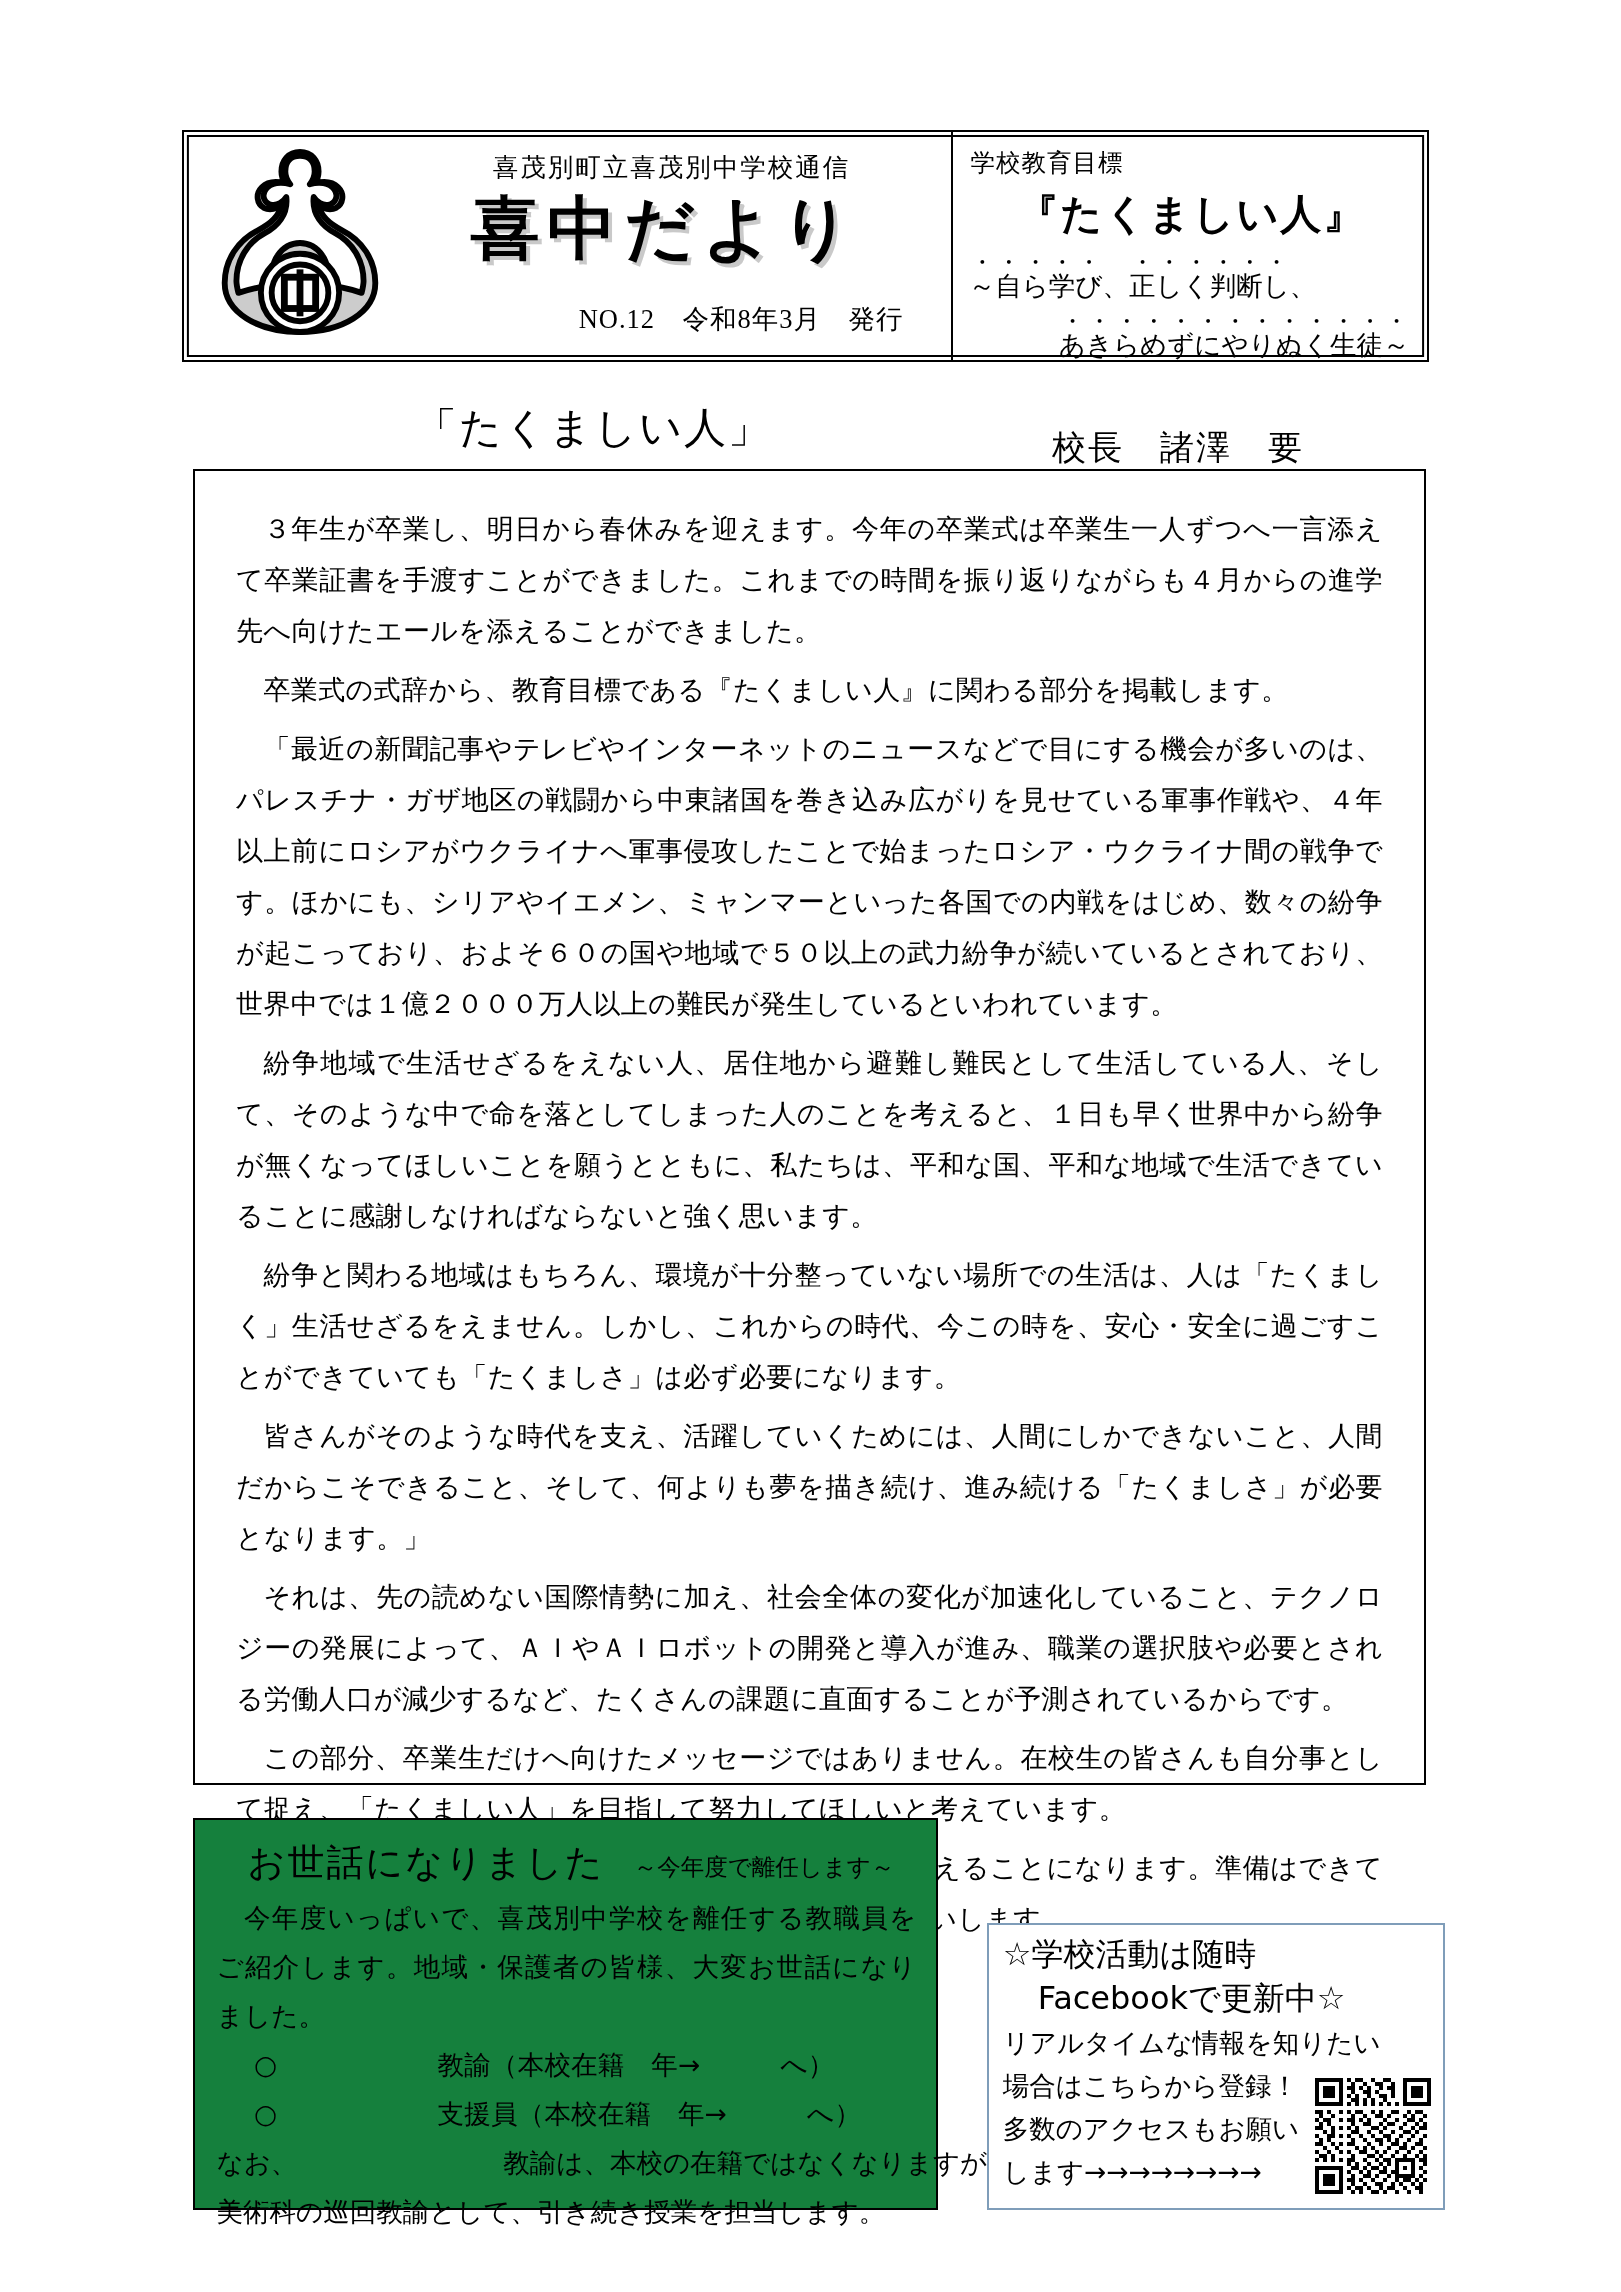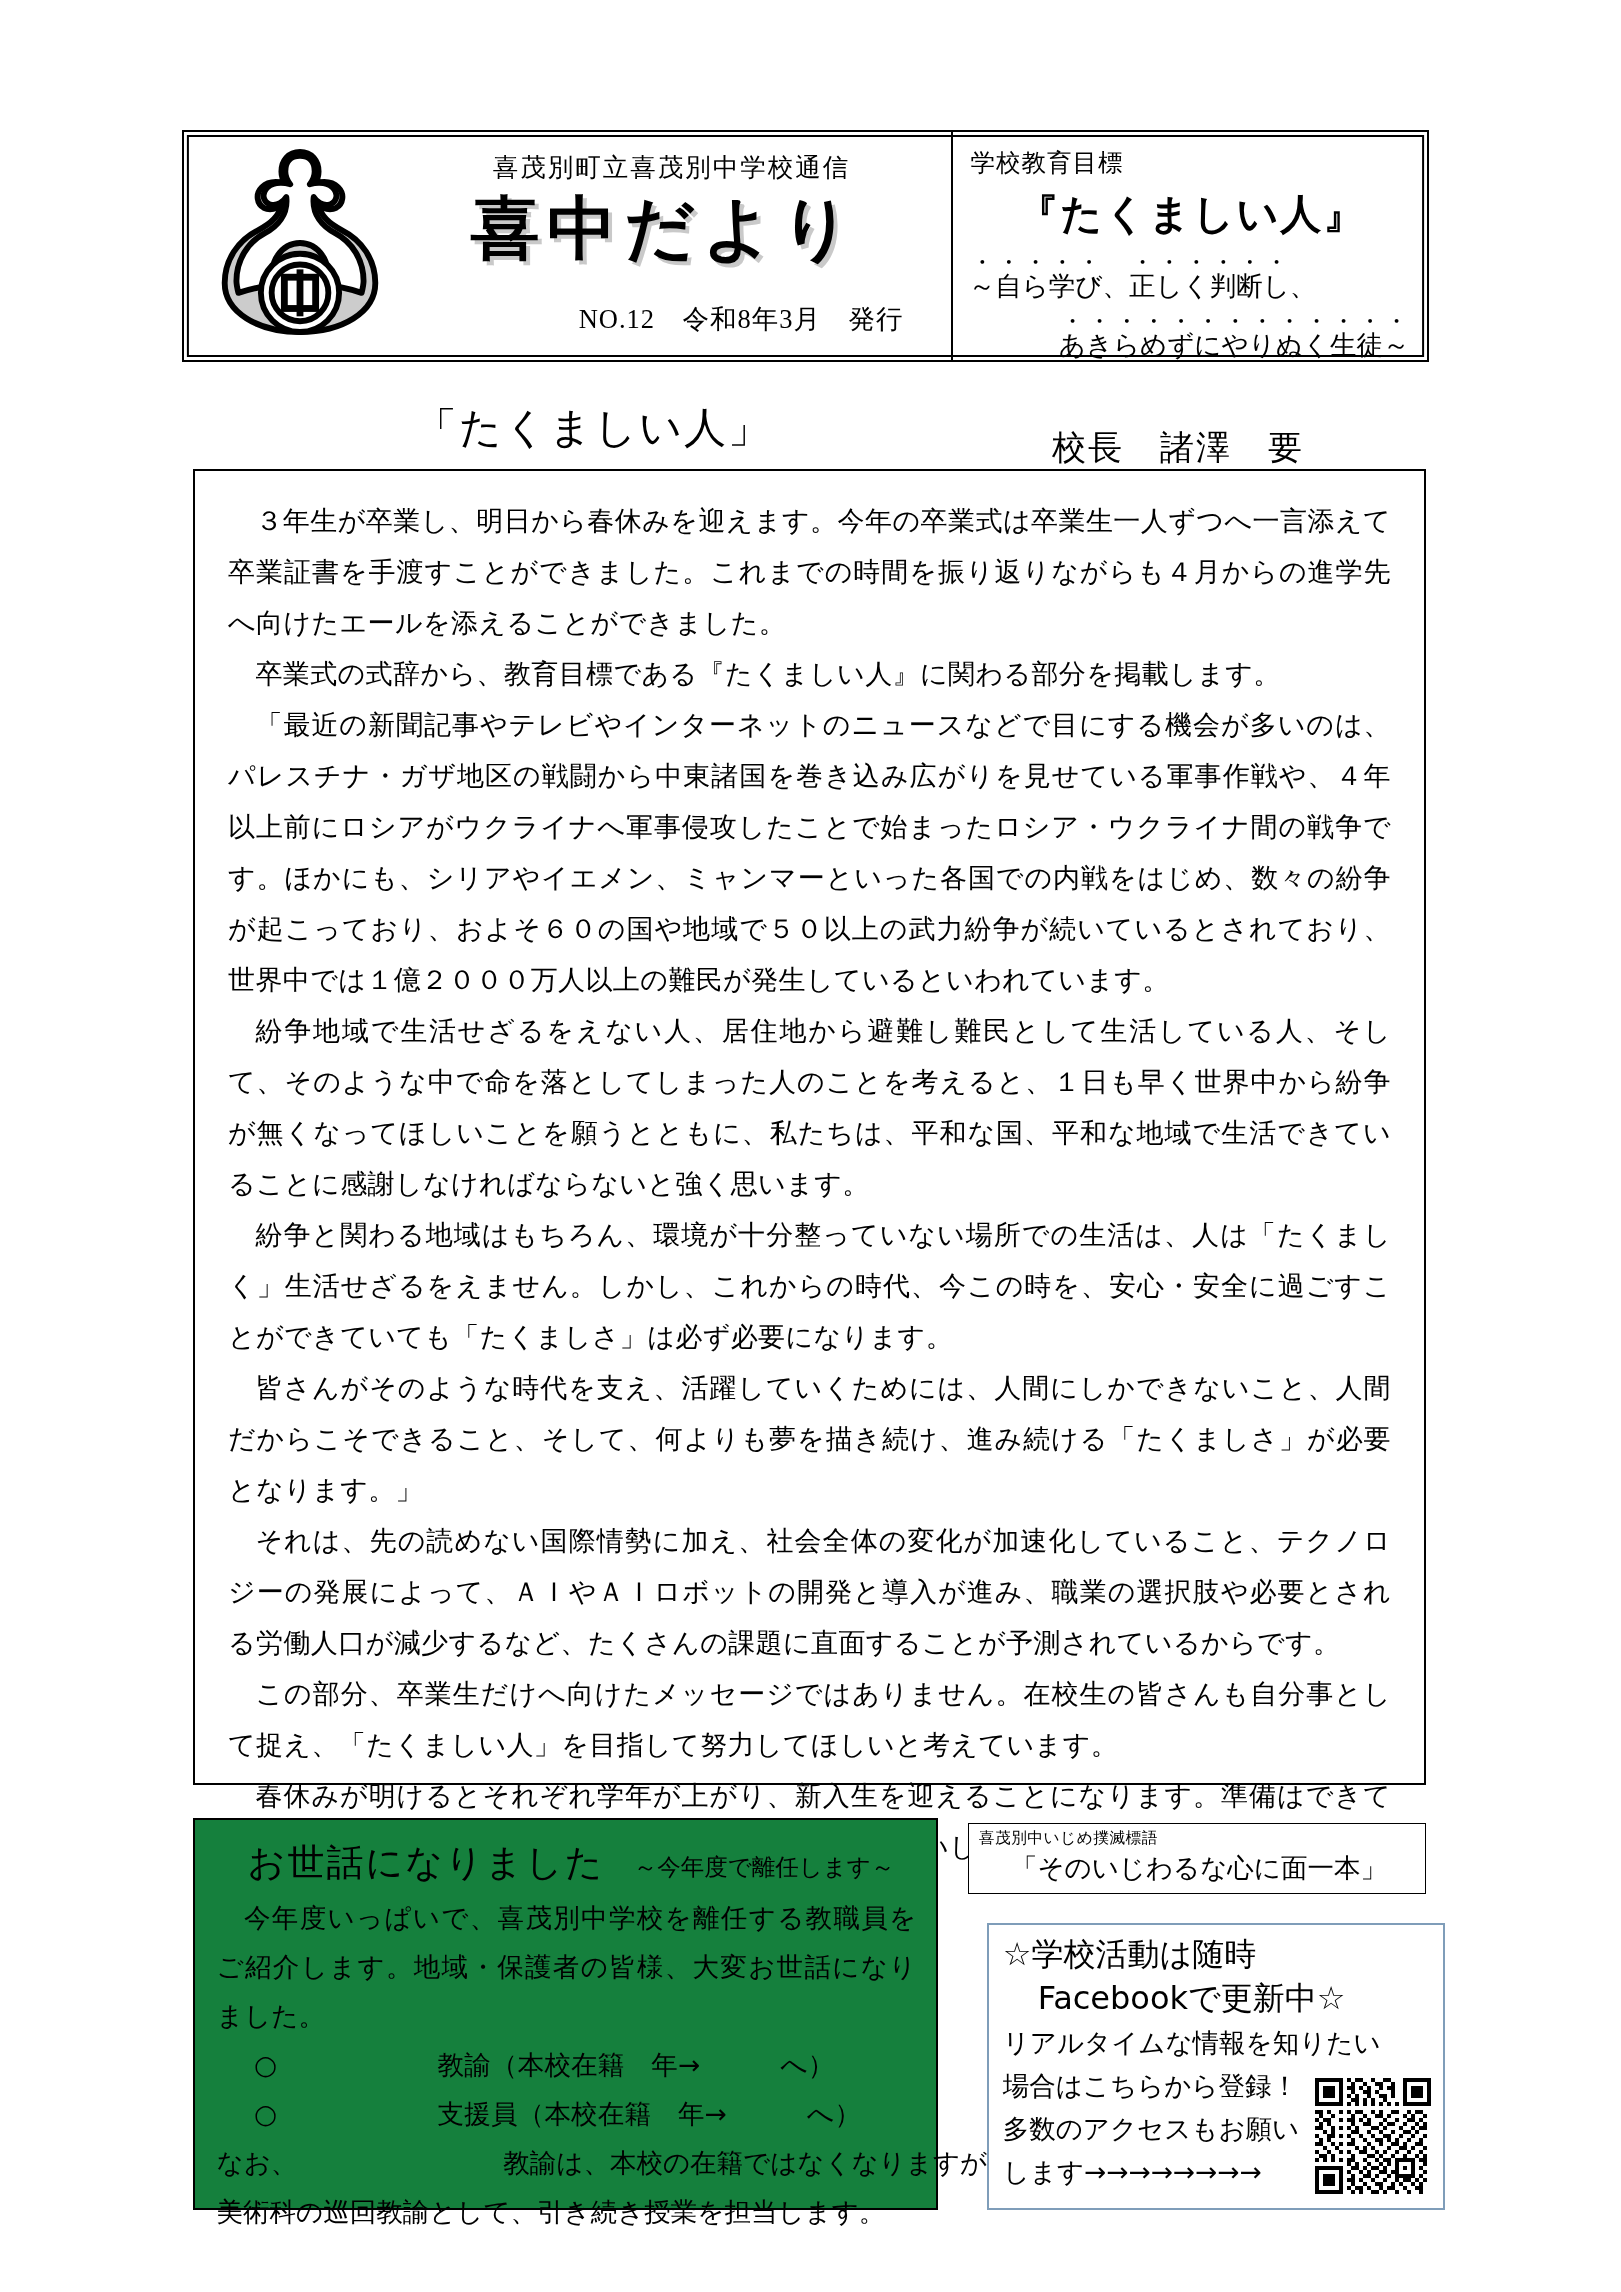--- a/index.html
+++ b/index.html
@@ -165,21 +165,21 @@
     left: 193px;
     top: 469px;
     width: 1233px;
     height: 1316px;
     border: 2px solid #000;
     box-sizing: border-box;
     background: #fff;
     padding: 23.5px 33px 9.8px 33px;
   }
   .body-box p {
-    margin: 0;
+    margin: 8px;
     font-family: "DejaVu Sans", sans-serif;
     font-size: 27px;
     line-height: 51px;
     letter-spacing: 0.4px;
     text-indent: 27.4px;
     text-align: justify;
     text-justify: inter-character;
   }
 
   
@@ -392,24 +392,20 @@
     <div class="staff-row">
       <span class="staff-bullet">○</span>
       <span class="staff-name"></span>
       <span class="staff-role">支援員（本校在籍　年→　　　へ）</span>
     </div>
 
     <div class="note-line"><span>なお、</span><span style="display:inline-block;width:206px"></span><span>教諭は、本校の在籍ではなくなりますが、</span></div>
     <div class="note-line">美術科の巡回教諭として、引き続き授業を担当します。</div>
   </div>
 
-  <div class="slogan-box">
-    <div class="slogan-label">喜茂別中いじめ撲滅標語</div>
-    <div class="slogan-text">「そのいじわるな心に面一本」</div>
-  </div>
 
   <div class="fb-box">
     <div class="fb-line1">☆学校活動は随時</div>
     <div class="fb-line2">Facebookで更新中☆</div>
     <div class="fb-text-col">
       <div class="fb-small">リアルタイムな情報を知りたい</div>
       <div class="fb-small">場合はこちらから登録！</div>
       <div class="fb-small">多数のアクセスもお願い</div>
       <div class="fb-small">します→→→→→→→→</div>
     </div>

